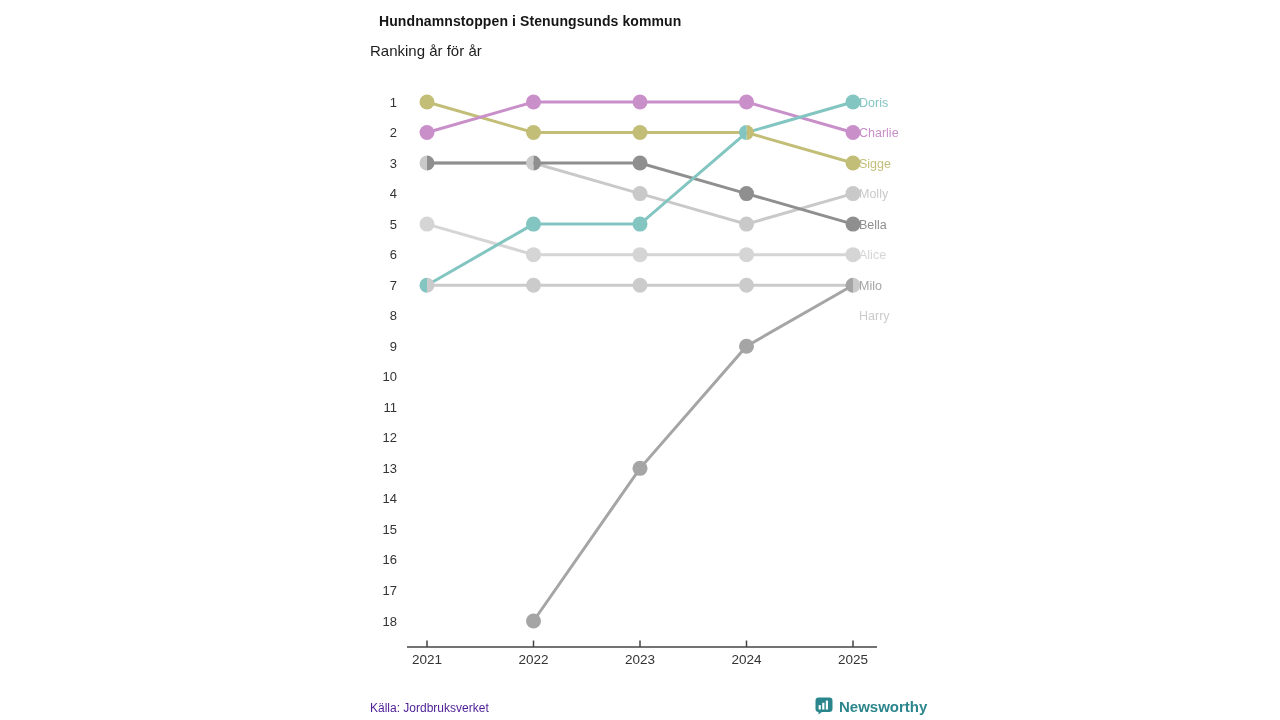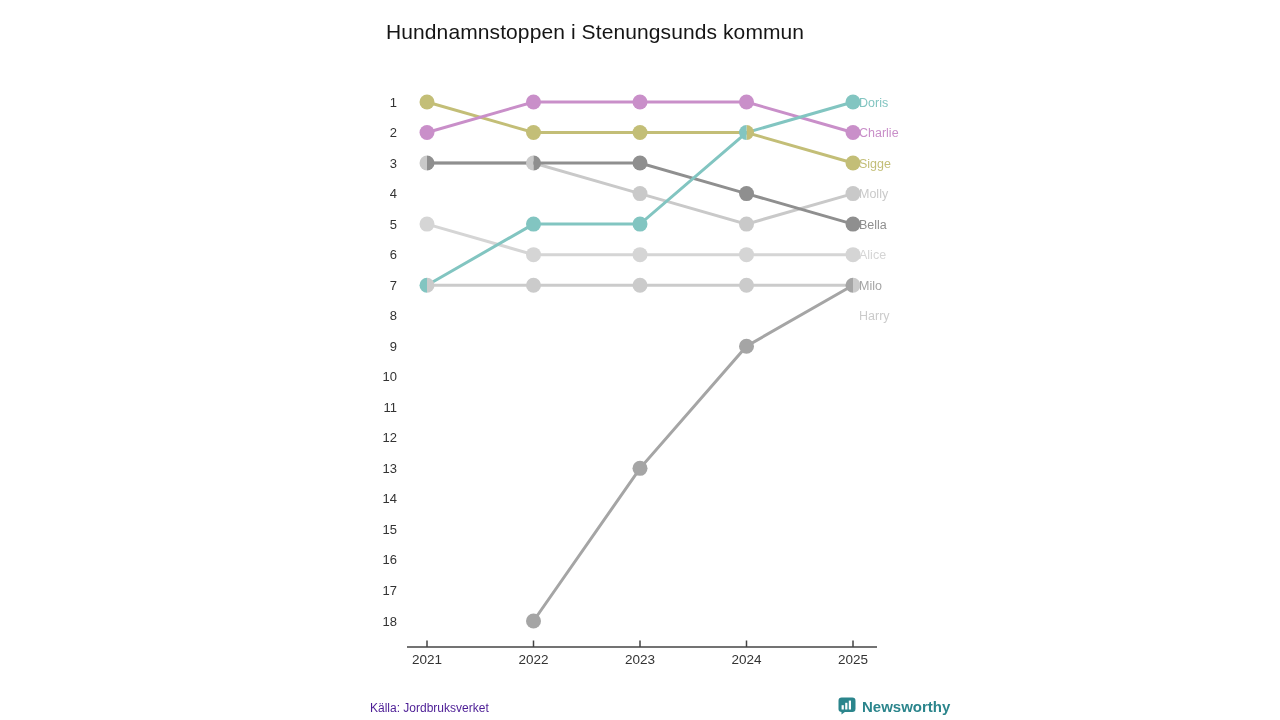--- a/index.html
+++ b/index.html
@@ -1,32 +1,33 @@
 <!DOCTYPE html>
 <html><head>
 <meta charset="utf-8">
 <style>
   html,body{margin:0;padding:0;}
   body{
     width:1280px;height:720px;position:relative;background:#ffffff;
     font-family:"Liberation Sans", sans-serif;overflow:hidden;
   }
   .header{position:absolute;left:370px;top:4px;}
-  .chart-title{margin:16px;font-size:21px;font-weight:400;color:#151515;letter-spacing:.1px;}
+  .chart-title{margin:9px;font-size:14px;font-weight:700;color:#151515;letter-spacing:.1px;}
   .chart-subtitle{margin:13px 0 0 0;font-size:15px;color:#1c1c1c;}
   #chart-svg{position:absolute;left:0;top:0;}
   .source-note{position:absolute;left:370px;top:701px;font-size:12px;color:#4c1d95;}
-  .brand{position:absolute;left:838px;top:697px;display:flex;align-items:center;gap:6px;}
+  .brand{position:absolute;left:815px;top:697px;display:flex;align-items:center;gap:6px;}
   .brand-name{font-size:15px;font-weight:600;color:#2b858c;}
 </style>
 </head>
 <body>
 
 <div class="header">
   <h1 class="chart-title">Hundnamnstoppen i Stenungsunds kommun</h1>
+  <div class="chart-subtitle">Ranking år för år</div>
 </div>
 
 <svg id="chart-svg" width="1280" height="720" viewBox="0 0 1280 720">
     <text x="397" y="106.5" text-anchor="end" font-size="13" fill="#333333">1</text>
     <text x="397" y="137.03" text-anchor="end" font-size="13" fill="#333333">2</text>
     <text x="397" y="167.56" text-anchor="end" font-size="13" fill="#333333">3</text>
     <text x="397" y="198.09" text-anchor="end" font-size="13" fill="#333333">4</text>
     <text x="397" y="228.62" text-anchor="end" font-size="13" fill="#333333">5</text>
     <text x="397" y="259.15" text-anchor="end" font-size="13" fill="#333333">6</text>
     <text x="397" y="289.68" text-anchor="end" font-size="13" fill="#333333">7</text>

